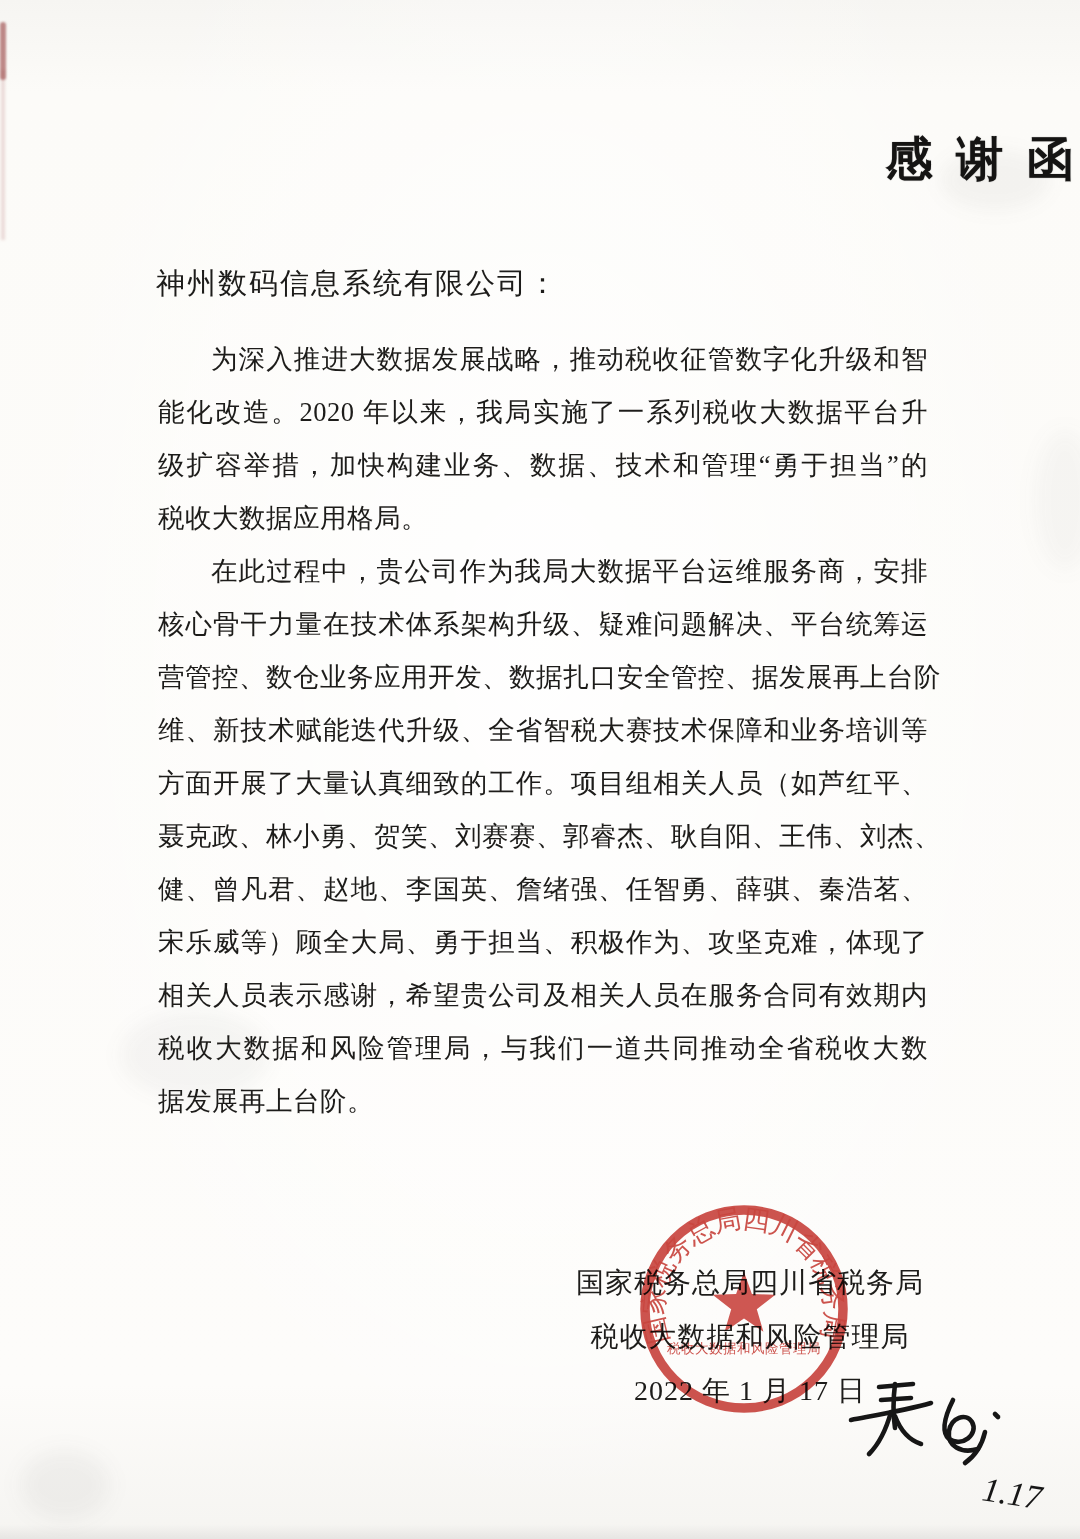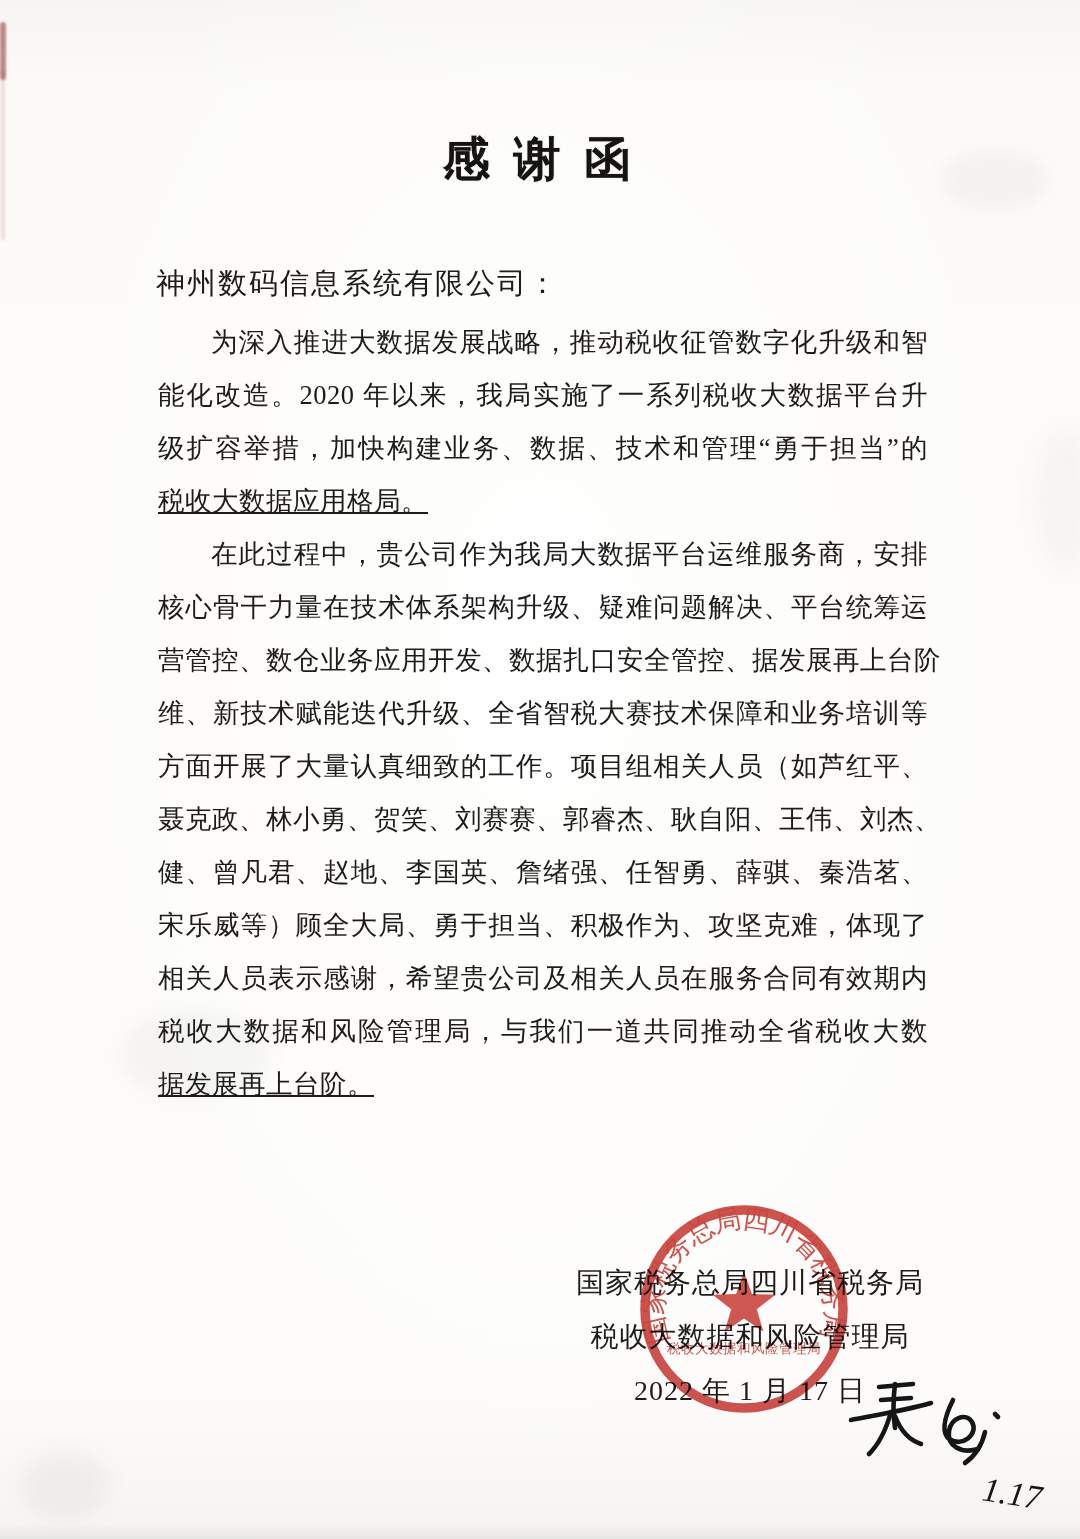--- a/index.html
+++ b/index.html
@@ -6,39 +6,39 @@
   .page{
     position:relative;width:1080px;height:1539px;overflow:hidden;
     background:
       radial-gradient(ellipse at 50% 42%, rgba(255,255,255,.9) 0%, rgba(255,255,255,0) 70%),
       linear-gradient(180deg,#f6f5f2 0%, #fcfbf8 6%, #fdfcfa 90%, #f5f4f1 100%);
     font-family:"Liberation Serif","DejaVu Serif",serif;
     color:#1d1c1a;
   }
   .title{
     position:absolute;top:128px;left:0;width:1080px;
-    text-align:center;font-size:47px;font-weight:900;letter-spacing:6px;
+    text-align:right;font-size:47px;font-weight:900;letter-spacing:6px;
     color:#151413;
     text-shadow:0 0 1px rgba(0,0,0,.55);
   }
   .recipient{
     position:absolute;top:264px;left:156px;
     font-size:29px;letter-spacing:2px;
   }
   .body-block{
-    position:absolute;top:316px;left:158px;width:770px;
+    position:absolute;top:333px;left:158px;width:770px;
   }
   .bline{
     height:53px;line-height:53px;font-size:26.5px;
     text-align:justify;text-align-last:justify;
     text-justify:inter-character;
     white-space:nowrap;letter-spacing:.5px;
   }
   .bline.indent{text-indent:2em;}
-  .bline.last{text-align-last:left;text-decoration:underline;}
+  .bline.last{text-align-last:left;}
   .closing{
     position:absolute;top:1256px;left:540px;width:420px;
     text-align:center;font-size:28px;line-height:54px;letter-spacing:1px;
   }
   .seal{
     position:absolute;left:633px;top:1198px;width:222px;height:222px;
     mix-blend-mode:multiply;opacity:.85;filter:blur(.4px);
   }
   .handwriting{
     position:absolute;left:835px;top:1372px;width:240px;height:165px;

